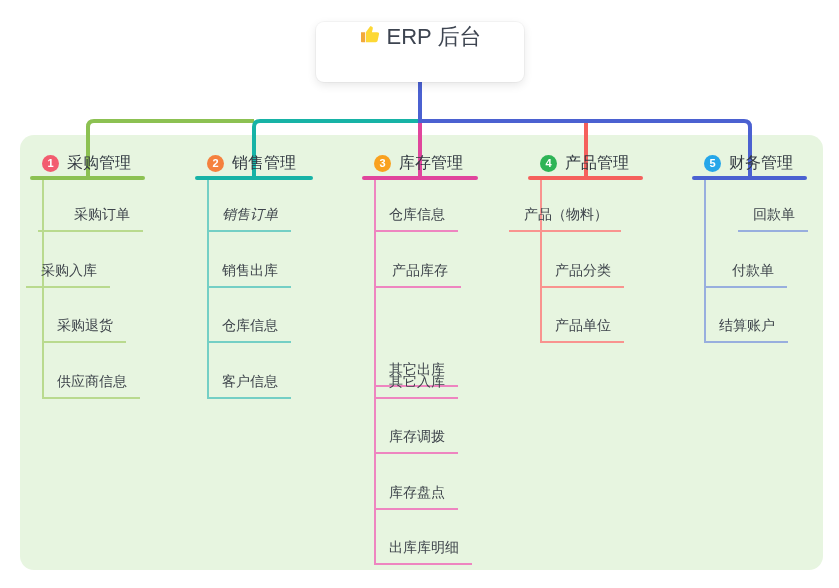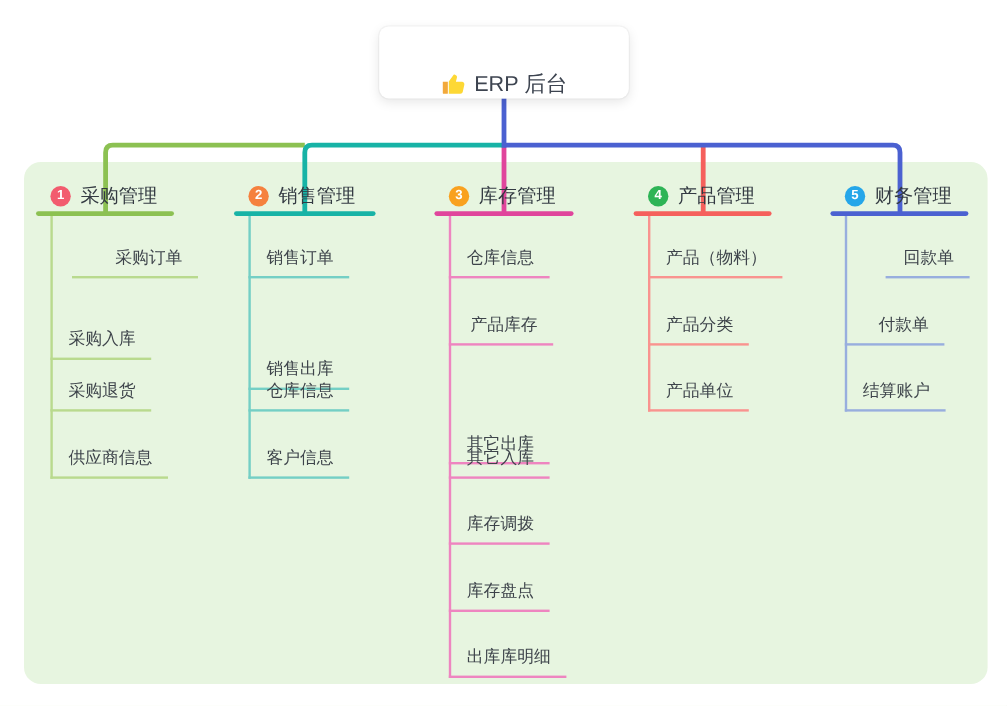--- a/index.html
+++ b/index.html
@@ -4,22 +4,22 @@
 <style>
   html,body{margin:0;padding:0;background:#ffffff;}
   .stage{
     position:relative;width:839px;height:588px;overflow:hidden;
     font-family:"Liberation Sans", sans-serif;background:#ffffff;
   }
   .root-card{
     position:absolute;left:316px;top:22px;width:208px;height:60px;
     background:#ffffff;border-radius:8px;
     box-shadow:0 3px 10px rgba(0,0,0,.10),0 0 0 1px rgba(0,0,0,.03);
-    display:flex;align-items:flex-end;justify-content:center;gap:4px;
-    font-size:18px;color:#3d4450;cursor:pointer;z-index:3;
+    display:flex;align-items:flex-start;justify-content:center;gap:4px;
+    font-size:22px;color:#3d4450;cursor:pointer;z-index:3;
   }
   .root-card svg{width:24px;height:24px;flex:0 0 auto;}
   .connectors{position:absolute;left:0;top:0;z-index:1;pointer-events:none;}
   .connectors path{fill:none;stroke-width:4;}
   .panel{
     position:absolute;left:20px;top:135px;width:803px;height:435px;
     border-radius:14px;z-index:0;
   }
   .branch-head{
     position:absolute;top:152px;height:22px;display:flex;align-items:center;gap:8px;
@@ -61,32 +61,32 @@
     <span>ERP 后台</span>
   </div>
 
   <div id="branches">
       <div class="branch-head" style="left: 42px;">
         <span class="badge" style="background: rgb(242, 92, 111);">1</span>
         <span>采购管理</span>
       </div>
       <div class="head-line" style="left: 30px; width: 115px; background: rgb(140, 193, 82);"></div>
       <div class="spine" style="left: 42px; top: 180px; height: 219px; background: rgb(185, 218, 142);"></div>
-      <div class="child" style="left: 60px; top: 205px; border-bottom-color: rgb(185, 218, 142); padding-left: 36px;"><span>采购订单</span></div>
-      <div class="child" style="left: 42px; top: 261px; border-bottom-color: rgb(185, 218, 142); margin-top: 12px;"><span>采购入库</span></div>
+      <div class="child" style="left: 38px; top: 205px; border-bottom-color: rgb(185, 218, 142); padding-left: 36px;"><span>采购订单</span></div>
+      <div class="child" style="left: 26px; top: 261px; border-bottom-color: rgb(185, 218, 142);"><span>采购入库</span></div>
       <div class="child" style="left: 42px; top: 316px; border-bottom-color: rgb(185, 218, 142);"><span>采购退货</span></div>
       <div class="child" style="left: 42px; top: 372px; border-bottom-color: rgb(185, 218, 142);"><span>供应商信息</span></div>
       <div class="branch-head" style="left: 207px;">
         <span class="badge" style="background: rgb(245, 129, 62);">2</span>
         <span>销售管理</span>
       </div>
       <div class="head-line" style="left: 195px; width: 118px; background: rgb(23, 179, 166);"></div>
       <div class="spine" style="left: 207px; top: 180px; height: 219px; background: rgb(116, 207, 197);"></div>
-      <div class="child" style="left: 207px; top: 205px; border-bottom-color: rgb(116, 207, 197);"><span>销售订单</span></div>
-      <div class="child" style="left: 207px; top: 261px; border-bottom-color: rgb(116, 207, 197); margin-top: 37px;"><span>销售出库</span></div>
+      <div class="child" style="left: 207px; top: 205px; border-bottom-color: rgb(116, 207, 197); font-style: italic;"><span>销售订单</span></div>
+      <div class="child" style="left: 207px; top: 261px; border-bottom-color: rgb(116, 207, 197);"><span>销售出库</span></div>
       <div class="child" style="left: 207px; top: 316px; border-bottom-color: rgb(116, 207, 197);"><span>仓库信息</span></div>
       <div class="child" style="left: 207px; top: 372px; border-bottom-color: rgb(116, 207, 197);"><span>客户信息</span></div>
       <div class="branch-head" style="left: 374px;">
         <span class="badge" style="background: rgb(249, 161, 31);">3</span>
         <span>库存管理</span>
       </div>
       <div class="head-line" style="left: 362px; width: 116px; background: rgb(224, 69, 156);"></div>
       <div class="spine" style="left: 374px; top: 180px; height: 385px; background: rgb(238, 133, 192);"></div>
       <div class="child" style="left: 374px; top: 205px; border-bottom-color: rgb(238, 133, 192);"><span>仓库信息</span></div>
       <div class="child" style="left: 374px; top: 261px; border-bottom-color: rgb(238, 133, 192); padding-left: 18px;"><span>产品库存</span></div>
@@ -94,21 +94,21 @@
       <div class="child" style="left: 374px; top: 372px; border-bottom-color: rgb(238, 133, 192);"><span>其它入库</span></div>
       <div class="child" style="left: 374px; top: 427px; border-bottom-color: rgb(238, 133, 192);"><span>库存调拨</span></div>
       <div class="child" style="left: 374px; top: 483px; border-bottom-color: rgb(238, 133, 192);"><span>库存盘点</span></div>
       <div class="child" style="left: 374px; top: 538px; border-bottom-color: rgb(238, 133, 192);"><span>出库库明细</span></div>
       <div class="branch-head" style="left: 540px;">
         <span class="badge" style="background: rgb(46, 180, 86);">4</span>
         <span>产品管理</span>
       </div>
       <div class="head-line" style="left: 528px; width: 115px; background: rgb(245, 96, 92);"></div>
       <div class="spine" style="left: 540px; top: 180px; height: 163px; background: rgb(249, 147, 143);"></div>
-      <div class="child" style="left: 540px; top: 205px; border-bottom-color: rgb(249, 147, 143);"><span>产品（物料）</span></div>
+      <div class="child" style="left: 509px; top: 205px; border-bottom-color: rgb(249, 147, 143);"><span>产品（物料）</span></div>
       <div class="child" style="left: 540px; top: 261px; border-bottom-color: rgb(249, 147, 143);"><span>产品分类</span></div>
       <div class="child" style="left: 540px; top: 316px; border-bottom-color: rgb(249, 147, 143);"><span>产品单位</span></div>
       <div class="branch-head" style="left: 704px;">
         <span class="badge" style="background: rgb(37, 166, 233);">5</span>
         <span>财务管理</span>
       </div>
       <div class="head-line" style="left: 692px; width: 115px; background: rgb(75, 97, 209);"></div>
       <div class="spine" style="left: 704px; top: 180px; height: 163px; background: rgb(152, 174, 222);"></div>
       <div class="child" style="left: 704px; top: 205px; border-bottom-color: rgb(152, 174, 222); margin-left: 34px;"><span>回款单</span></div>
       <div class="child" style="left: 704px; top: 261px; border-bottom-color: rgb(152, 174, 222); padding-left: 28px;"><span>付款单</span></div>

